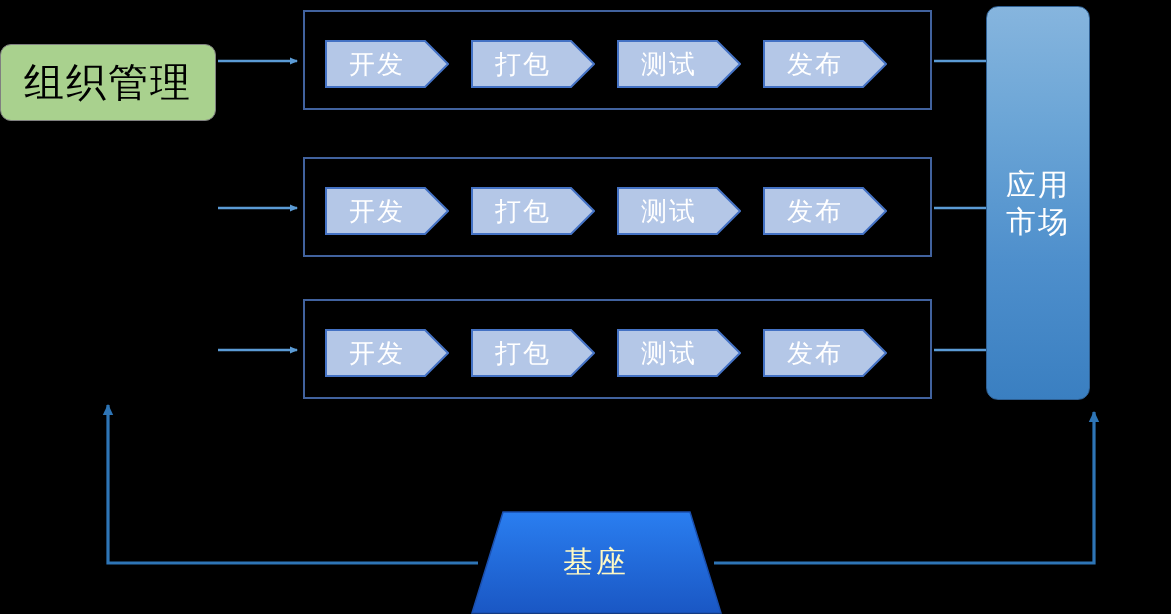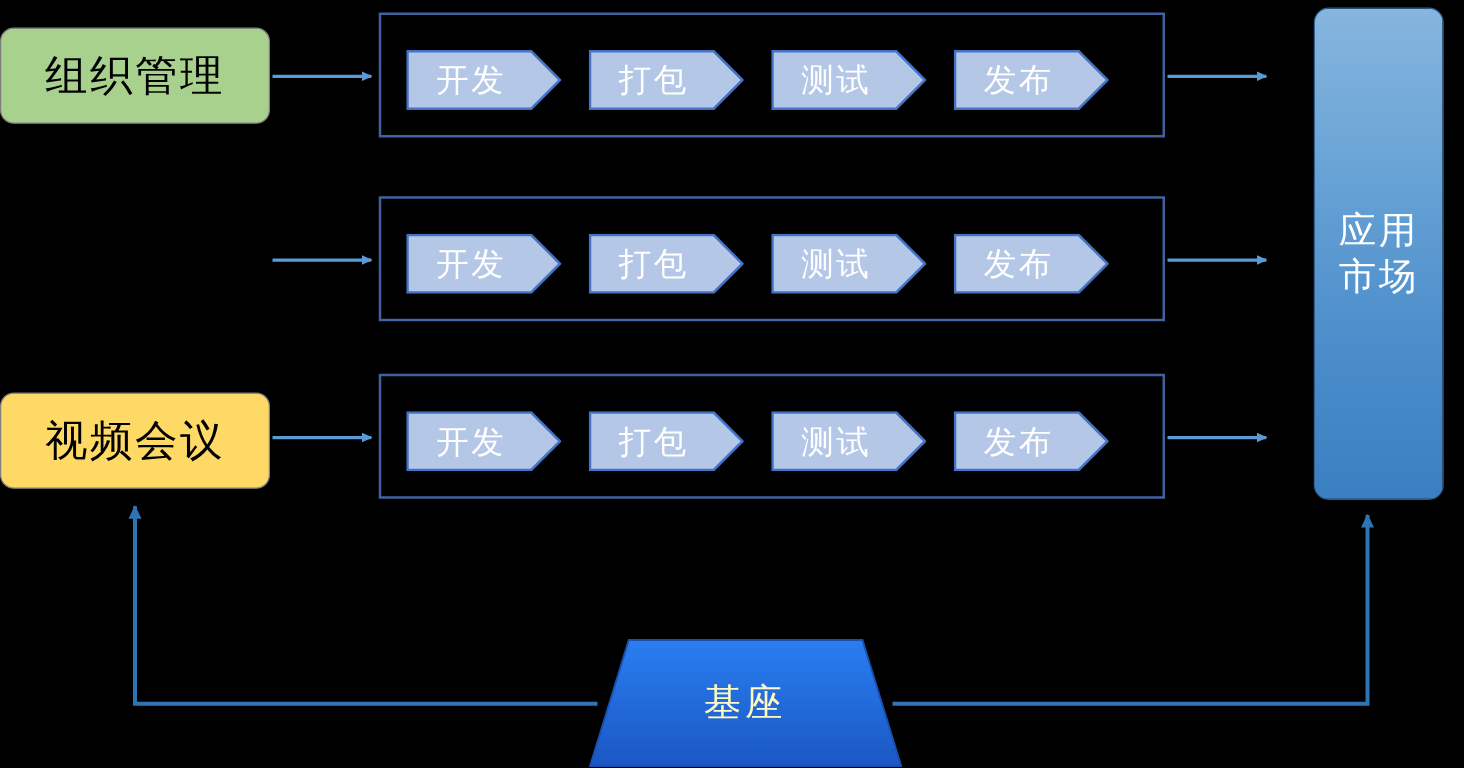--- a/index.html
+++ b/index.html
@@ -22,22 +22,23 @@
     left: 0px;
     width: 216px;
     height: 77px;
     border: 1px solid #808080;
     border-radius: 11px;
     box-sizing: border-box;
     display: flex;
     align-items: center;
     justify-content: center;
     color: #000000;
-    font-size: 34px;
+    font-size: 40px;
     letter-spacing: 2px;
+    margin-top: 22px;
   }
   .product-box .plabel { pointer-events: none; }
 
   
   .pipeline {
     position: absolute;
     left: 303px;
     width: 629px;
     height: 100px;
     border: 2px solid #41629e;
@@ -70,21 +71,21 @@
     justify-content: center;
     color: #ffffff;
     font-size: 26px;
     letter-spacing: 2px;
     pointer-events: none;
   }
 
   
   .market-box {
     position: absolute;
-    left: 1051px;
+    left: 986px;
     top: 6px;
     width: 104px;
     height: 394px;
     border: 1px solid #2e5f92;
     border-radius: 12px;
     box-sizing: border-box;
     background: linear-gradient(to bottom, #86b5de 0%, #6ba5d6 30%, #4e8fcc 65%, #3a7fc1 100%);
     display: flex;
     flex-direction: column;
     align-items: center;
@@ -169,23 +170,20 @@
     <g>
       <path d="M714,563 L1094,563 L1094,412" fill="none" stroke="#2e75b6" stroke-width="3.2" marker-end="url(#arrowDark)"></path>
     </g>
   </svg>
 
   <div class="product-box" style="top:22px; background:#a9d18e;">
     <span class="plabel">组织管理</span>
   </div>
 
 
-  <div class="product-box" style="top:314px; background:#ffd966;">
-    <span class="plabel">视频会议</span>
-  </div>
 
   <div class="pipeline" style="top:10px;">
     <div class="stages">
       <div class="chevron">
         <svg width="124" height="48" viewBox="0 0 124 48">
           <polygon points="1,1 100,1 123,24 100,47 1,47" fill="#b4c7e7" stroke="#4472c4" stroke-width="2"></polygon>
         </svg>
         <span class="clabel">开发</span>
       </div>
       <div class="chevron">

